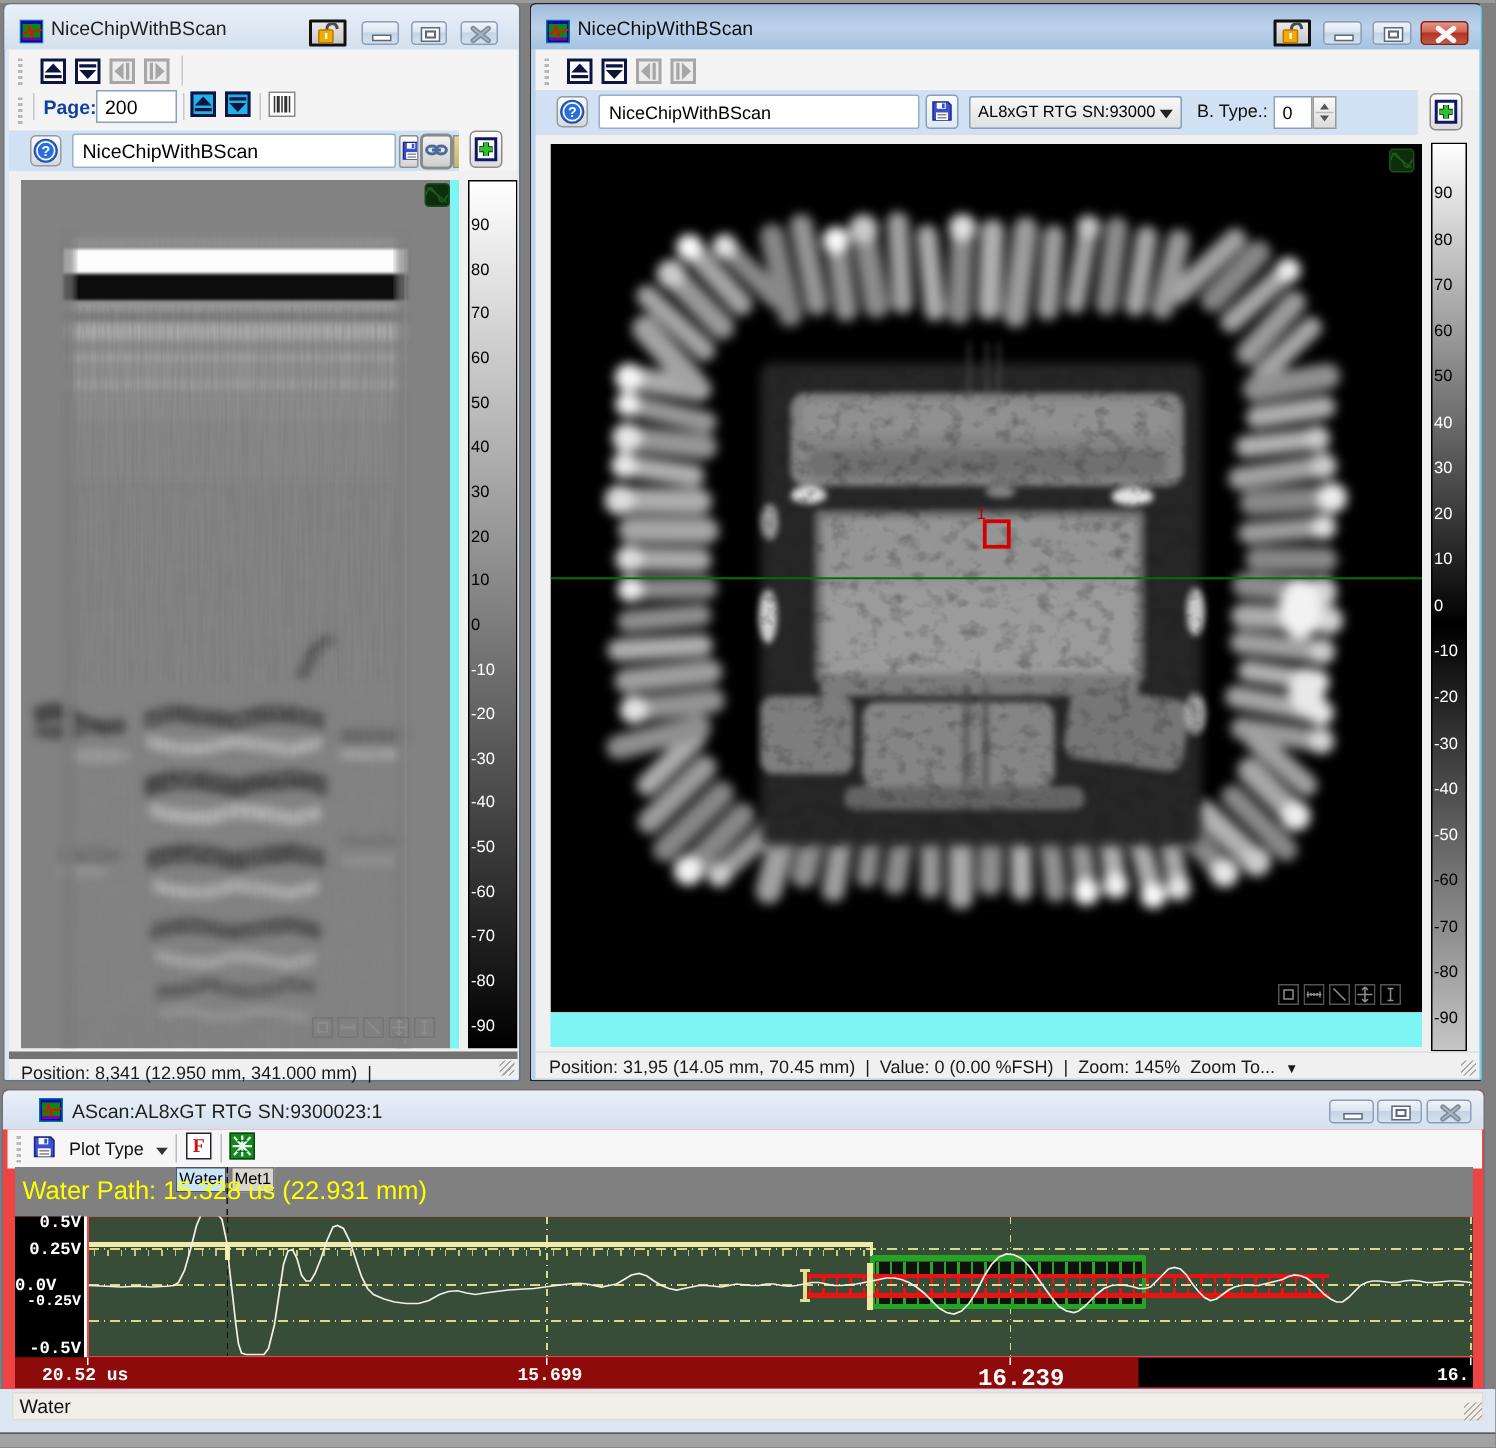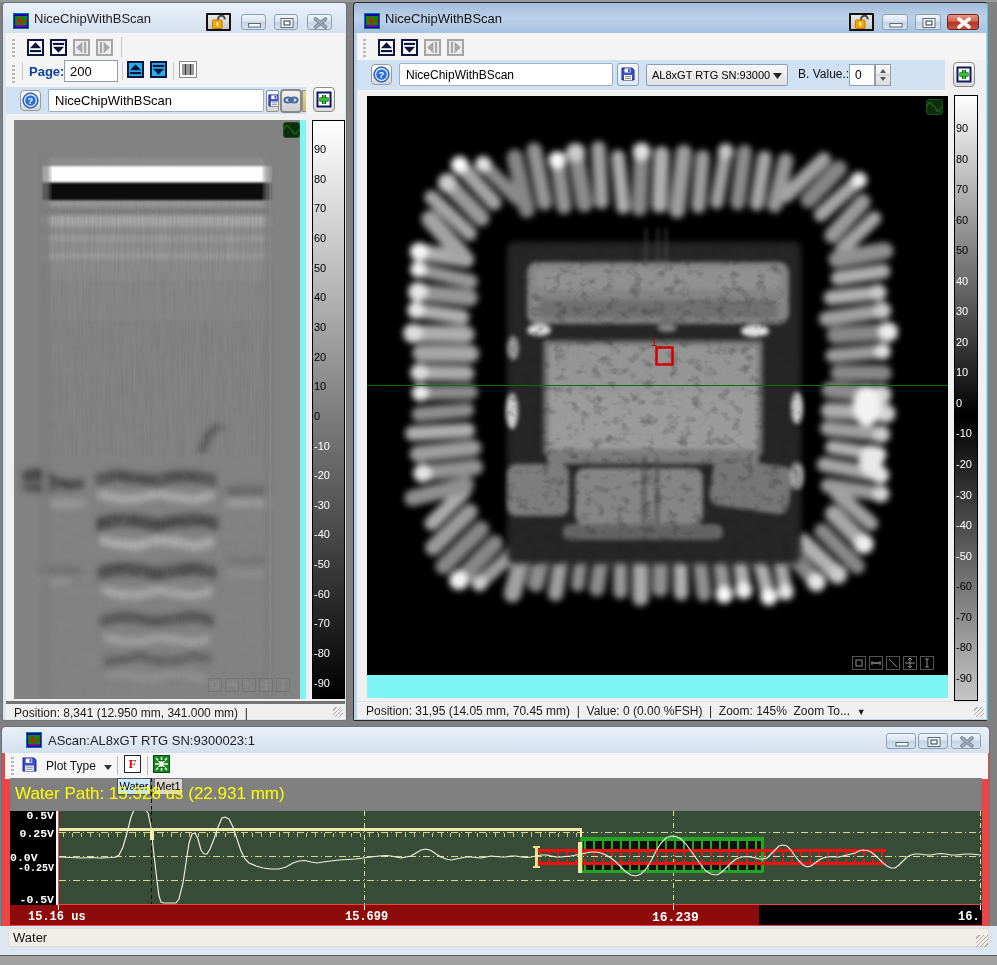--- a/index.html
+++ b/index.html
@@ -220,21 +220,21 @@
         <text x="2" y="330" fill="#ffffff" font-size="11" font-family="Liberation Sans, sans-serif">-10</text>
         <text x="2" y="359" fill="#ffffff" font-size="11" font-family="Liberation Sans, sans-serif">-20</text>
         <text x="2" y="389" fill="#ffffff" font-size="11" font-family="Liberation Sans, sans-serif">-30</text>
         <text x="2" y="418" fill="#ffffff" font-size="11" font-family="Liberation Sans, sans-serif">-40</text>
         <text x="2" y="448" fill="#ffffff" font-size="11" font-family="Liberation Sans, sans-serif">-50</text>
         <text x="2" y="478" fill="#ffffff" font-size="11" font-family="Liberation Sans, sans-serif">-60</text>
         <text x="2" y="507" fill="#ffffff" font-size="11" font-family="Liberation Sans, sans-serif">-70</text>
         <text x="2" y="537" fill="#ffffff" font-size="11" font-family="Liberation Sans, sans-serif">-80</text>
         <text x="2" y="567" fill="#ffffff" font-size="11" font-family="Liberation Sans, sans-serif">-90</text>
       </svg></div>
-    <div class="abs" style="left:3px;top:698px;width:339px;height:18px;background:#f0f0f0;border-top:3px solid #737373;font-size:12px;color:#1a1a1a;padding:2px 0 0 8px;">Position: 8,341 (12.950 mm, 341.000 mm)&nbsp;&nbsp;|</div>
+    <div class="abs" style="left:3px;top:698px;width:339px;height:18px;background:#f0f0f0;border-top:5px solid #737373;font-size:12px;color:#1a1a1a;padding:2px 0 0 8px;">Position: 8,341 (12.950 mm, 341.000 mm)&nbsp;&nbsp;|</div>
     <div class="abs" style="right:3px;bottom:3px;width:10px;height:10px;background:repeating-linear-gradient(135deg,transparent 0 2px,#aaa 2px 3px);"></div>
   </div>
 <div class="win" style="left:353px;top:2px;width:635px;height:719px;background:#bdd3ea;border-color:#20262c;border-right:1px solid #49c8dc;">
     <div class="abs" style="left:0;top:0;right:0;height:30px;background:linear-gradient(#a2bcd9,#bcd1ea 50%,#a6c3e1);border-radius:4px 4px 0 0;"></div>
     <svg style="position:absolute;left:10px;top:10px" width="16" height="16" viewBox="0 0 16 16">
       <rect width="16" height="16" fill="#007d7d"></rect>
       <rect x="1" y="1" width="14" height="14" fill="#0000c8"></rect>
       <rect x="2" y="3" width="12" height="10" fill="#0a8a0a"></rect>
       <rect x="2" y="12" width="12" height="2" fill="#8000a0"></rect>
       <path d="M2 9 h3 l1.5 -5 l1.5 7 l1 -3 h3.5 l0.5 -1 h2" fill="none" stroke="#e01010" stroke-width="1.2"></path>
@@ -290,21 +290,21 @@
         <rect x="3" y="8" width="8" height="5" fill="#fff"></rect>
         <rect x="4" y="9" width="6" height="1" fill="#888"></rect>
         <rect x="4" y="11" width="6" height="1" fill="#888"></rect>
       </svg></div>
     <div class="abs" style="left:292px;top:61px;width:142px;height:22px;background:linear-gradient(#f8f8f8,#e0e0e0);border:1px solid #8aa0b8;border-radius:2px;font-size:11px;color:#000;padding:4px 14px 0 5px;white-space:nowrap;overflow:hidden;">
       <span style="display:block;width:118px;overflow:hidden;">AL8xGT RTG SN:930002</span>
       <svg style="position:absolute;right:5px;top:8px" width="9" height="6" viewBox="0 0 9 6">
         <path d="M0 0 h9 l-4.5 6 z" fill="#222"></path>
       </svg>
     </div>
-    <div class="abs" style="left:444px;top:64px;width:60px;height:16px;font-size:12px;color:#111;">B. Value.: </div>
+    <div class="abs" style="left:444px;top:64px;width:60px;height:16px;font-size:12px;color:#111;">B. Type.: </div>
     <div class="abs" style="left:495px;top:61px;width:26px;height:22px;background:#fff;border:1px solid #8aa0b8;font-size:12px;padding:3px 0 0 5px;">0</div>
     <div class="abs" style="left:521px;top:61px;width:16px;height:22px;background:linear-gradient(#fafafa,#dcdcdc);border:1px solid #9a9a9a;"><svg width="14" height="20" viewBox="0 0 14 20">
         <path d="M7 4 l3 4 h-6 z" fill="#555"></path>
         <path d="M7 16 l3 -4 h-6 z" fill="#555"></path>
         <line x1="1" y1="10" x2="13" y2="10" stroke="#bbb"></line>
       </svg></div>
     <div style="position:absolute;left:599px;top:59px;width:22px;height:25px;background:linear-gradient(#fdfdfd,#dcdcdc);border:1px solid #8a8a8a;border-radius:4px;"><svg width="20" height="23" viewBox="0 0 20 23">
         <rect x="3.5" y="4.5" width="13" height="14" fill="#fff" stroke="#101860" stroke-width="2"></rect>
         <path d="M10 7 v9 M5.5 11.5 h9" stroke="#000" stroke-width="4"></path>
         <path d="M10 7 v9 M5.5 11.5 h9" stroke="#2fbf2f" stroke-width="3"></path>
@@ -792,21 +792,21 @@
         <line x1="474" y1="56" x2="481" y2="56" stroke="#e6e08c" stroke-width="2"></line>
         <line x1="521" y1="31" x2="521" y2="62" stroke="#efe9a0" stroke-width="4"></line>
         <path d="M 0.0 46.0 L 12.0 46.5 L 22.0 47.0 L 32.0 46.5 L 42.0 47.0 L 52.0 46.5 L 57.0 46.0 L 60.0 44.0 L 64.0 36.0 L 68.0 22.0 L 72.0 6.0 L 75.0 -1.0 L 78.0 -2.0 L 82.0 -2.0 L 86.0 -1.5 L 89.0 2.0 L 92.0 16.0 L 94.0 35.0 L 96.0 52.0 L 98.0 70.0 L 100.0 85.0 L 102.0 91.0 L 105.0 92.0 L 112.0 92.0 L 117.0 92.0 L 120.0 88.0 L 124.0 72.0 L 127.0 52.0 L 130.0 32.0 L 133.0 23.0 L 136.0 22.0 L 139.0 28.0 L 142.0 39.0 L 145.0 43.0 L 148.0 43.0 L 151.0 38.0 L 155.0 28.0 L 159.0 16.0 L 163.0 7.0 L 166.0 6.0 L 170.0 8.0 L 174.0 16.0 L 178.0 28.0 L 182.0 40.0 L 186.0 48.0 L 190.0 52.0 L 197.0 55.0 L 204.0 57.0 L 212.0 58.0 L 220.0 58.0 L 227.0 56.0 L 234.0 52.0 L 240.0 50.0 L 246.0 49.5 L 252.0 51.0 L 258.0 52.0 L 264.0 51.0 L 272.0 50.0 L 280.0 49.0 L 288.0 48.5 L 297.0 48.0 L 304.0 47.0 L 312.0 46.0 L 320.0 45.0 L 327.0 44.5 L 332.0 45.0 L 337.0 46.0 L 342.0 47.0 L 347.0 46.0 L 352.0 45.0 L 357.0 42.0 L 362.0 39.0 L 367.0 38.0 L 372.0 39.5 L 377.0 43.0 L 382.0 46.0 L 387.0 48.0 L 392.0 49.0 L 397.0 48.0 L 402.0 47.0 L 407.0 46.0 L 412.0 46.0 L 417.0 46.5 L 422.0 47.0 L 427.0 46.0 L 432.0 45.0 L 437.0 45.5 L 442.0 46.0 L 447.0 46.0 L 452.0 45.0 L 457.0 45.0 L 462.0 46.0 L 467.0 46.5 L 472.0 46.0 L 477.0 45.0 L 482.0 44.0 L 487.0 44.0 L 492.0 45.0 L 497.0 46.0 L 502.0 46.0 L 507.0 45.5 L 512.0 45.0 L 517.0 44.0 L 522.0 43.0 L 527.0 42.0 L 532.0 41.0 L 537.0 41.0 L 542.0 42.0 L 547.0 44.0 L 552.0 47.0 L 557.0 51.0 L 562.0 56.0 L 567.0 61.0 L 572.0 64.0 L 577.0 65.0 L 582.0 63.0 L 587.0 58.0 L 592.0 50.0 L 597.0 40.0 L 602.0 32.0 L 607.0 27.0 L 612.0 25.0 L 617.0 25.5 L 622.0 28.0 L 627.0 33.0 L 632.0 40.0 L 637.0 47.0 L 642.0 54.0 L 647.0 60.0 L 652.0 63.0 L 657.0 64.0 L 660.0 63.0 L 664.0 60.0 L 668.0 56.0 L 672.0 52.0 L 677.0 48.0 L 682.0 46.0 L 687.0 45.5 L 692.0 46.0 L 697.0 47.0 L 700.0 48.0 L 704.0 48.0 L 708.0 47.0 L 712.0 43.0 L 716.0 39.0 L 720.0 35.0 L 724.0 34.0 L 728.0 35.0 L 732.0 39.0 L 736.0 45.0 L 740.0 50.0 L 744.0 54.0 L 748.0 56.0 L 752.0 55.0 L 756.0 52.0 L 760.0 49.0 L 764.0 47.0 L 768.0 46.0 L 772.0 45.5 L 776.0 46.0 L 780.0 46.0 L 784.0 45.0 L 788.0 44.0 L 792.0 43.0 L 796.0 42.0 L 800.0 40.0 L 804.0 39.0 L 808.0 39.5 L 812.0 41.0 L 816.0 44.0 L 820.0 48.0 L 824.0 52.0 L 828.0 55.0 L 832.0 57.0 L 836.0 57.0 L 840.0 54.0 L 844.0 50.0 L 848.0 46.0 L 852.0 44.0 L 856.0 43.0 L 860.0 43.0 L 864.0 43.5 L 868.0 44.0 L 872.0 44.0 L 877.0 43.0 L 882.0 42.5 L 887.0 43.0 L 892.0 44.0 L 897.0 44.0 L 902.0 43.5 L 907.0 43.0 L 912.0 43.0 L 917.0 43.5 L 922.0 44.0" fill="none" stroke="#f0f0e4" stroke-width="1.15" shape-rendering="auto"></path>
       </svg></div>
     <div class="abs" style="left:8px;top:178px;width:972px;height:20px;background:#000;"></div>
     <div class="abs" style="left:8px;top:178px;width:749px;height:20px;background:#8e0b0b;"></div>
     <div class="abs" style="left:56px;top:178px;width:1px;height:5px;background:#fff;"></div>
     <div class="abs" style="left:362px;top:178px;width:1px;height:5px;background:#fff;"></div>
     <div class="abs" style="left:671px;top:178px;width:1px;height:5px;background:#fff;"></div>
     <div class="abs" style="left:978px;top:178px;width:1px;height:5px;background:#fff;"></div>
-    <div class="abs" style="left:26px;top:183px;font-family:'Liberation Mono',monospace;font-size:12px;font-weight:bold;color:#fff;">15.16 us</div>
+    <div class="abs" style="left:26px;top:183px;font-family:'Liberation Mono',monospace;font-size:12px;font-weight:bold;color:#fff;">20.52 us</div>
     <div class="abs" style="left:343px;top:183px;font-family:'Liberation Mono',monospace;font-size:12px;font-weight:bold;color:#fff;">15.699</div>
-    <div class="abs" style="left:650px;top:183px;font-family:'Liberation Mono',monospace;font-size:13px;font-weight:bold;color:#fff;">16.239</div>
+    <div class="abs" style="left:650px;top:183px;font-family:'Liberation Mono',monospace;font-size:16px;font-weight:bold;color:#fff;">16.239</div>
     <div class="abs" style="left:956px;top:183px;font-family:'Liberation Mono',monospace;font-size:12px;font-weight:bold;color:#fff;">16.</div>
   </div>
 <div class="abs" style="left:0;top:926px;width:997px;height:29px;background:#dce7f3;"></div>
 <div class="abs" style="left:8px;top:928px;width:981px;height:19px;background:#f1ede9;border:1px solid #e0dcd8;font-size:13px;color:#111;padding:1px 0 0 4px;">Water</div>
 <div class="abs" style="right:9px;top:935px;width:12px;height:12px;background:repeating-linear-gradient(135deg,transparent 0 2px,#b0aca8 2px 3px);"></div>
 <div class="abs" style="left:0;top:955px;width:997px;height:1px;background:#5a5a5a;"></div>
 <div class="abs" style="left:0;top:956px;width:997px;height:9px;background:#a2a2a2;"></div>
 </body></html>

